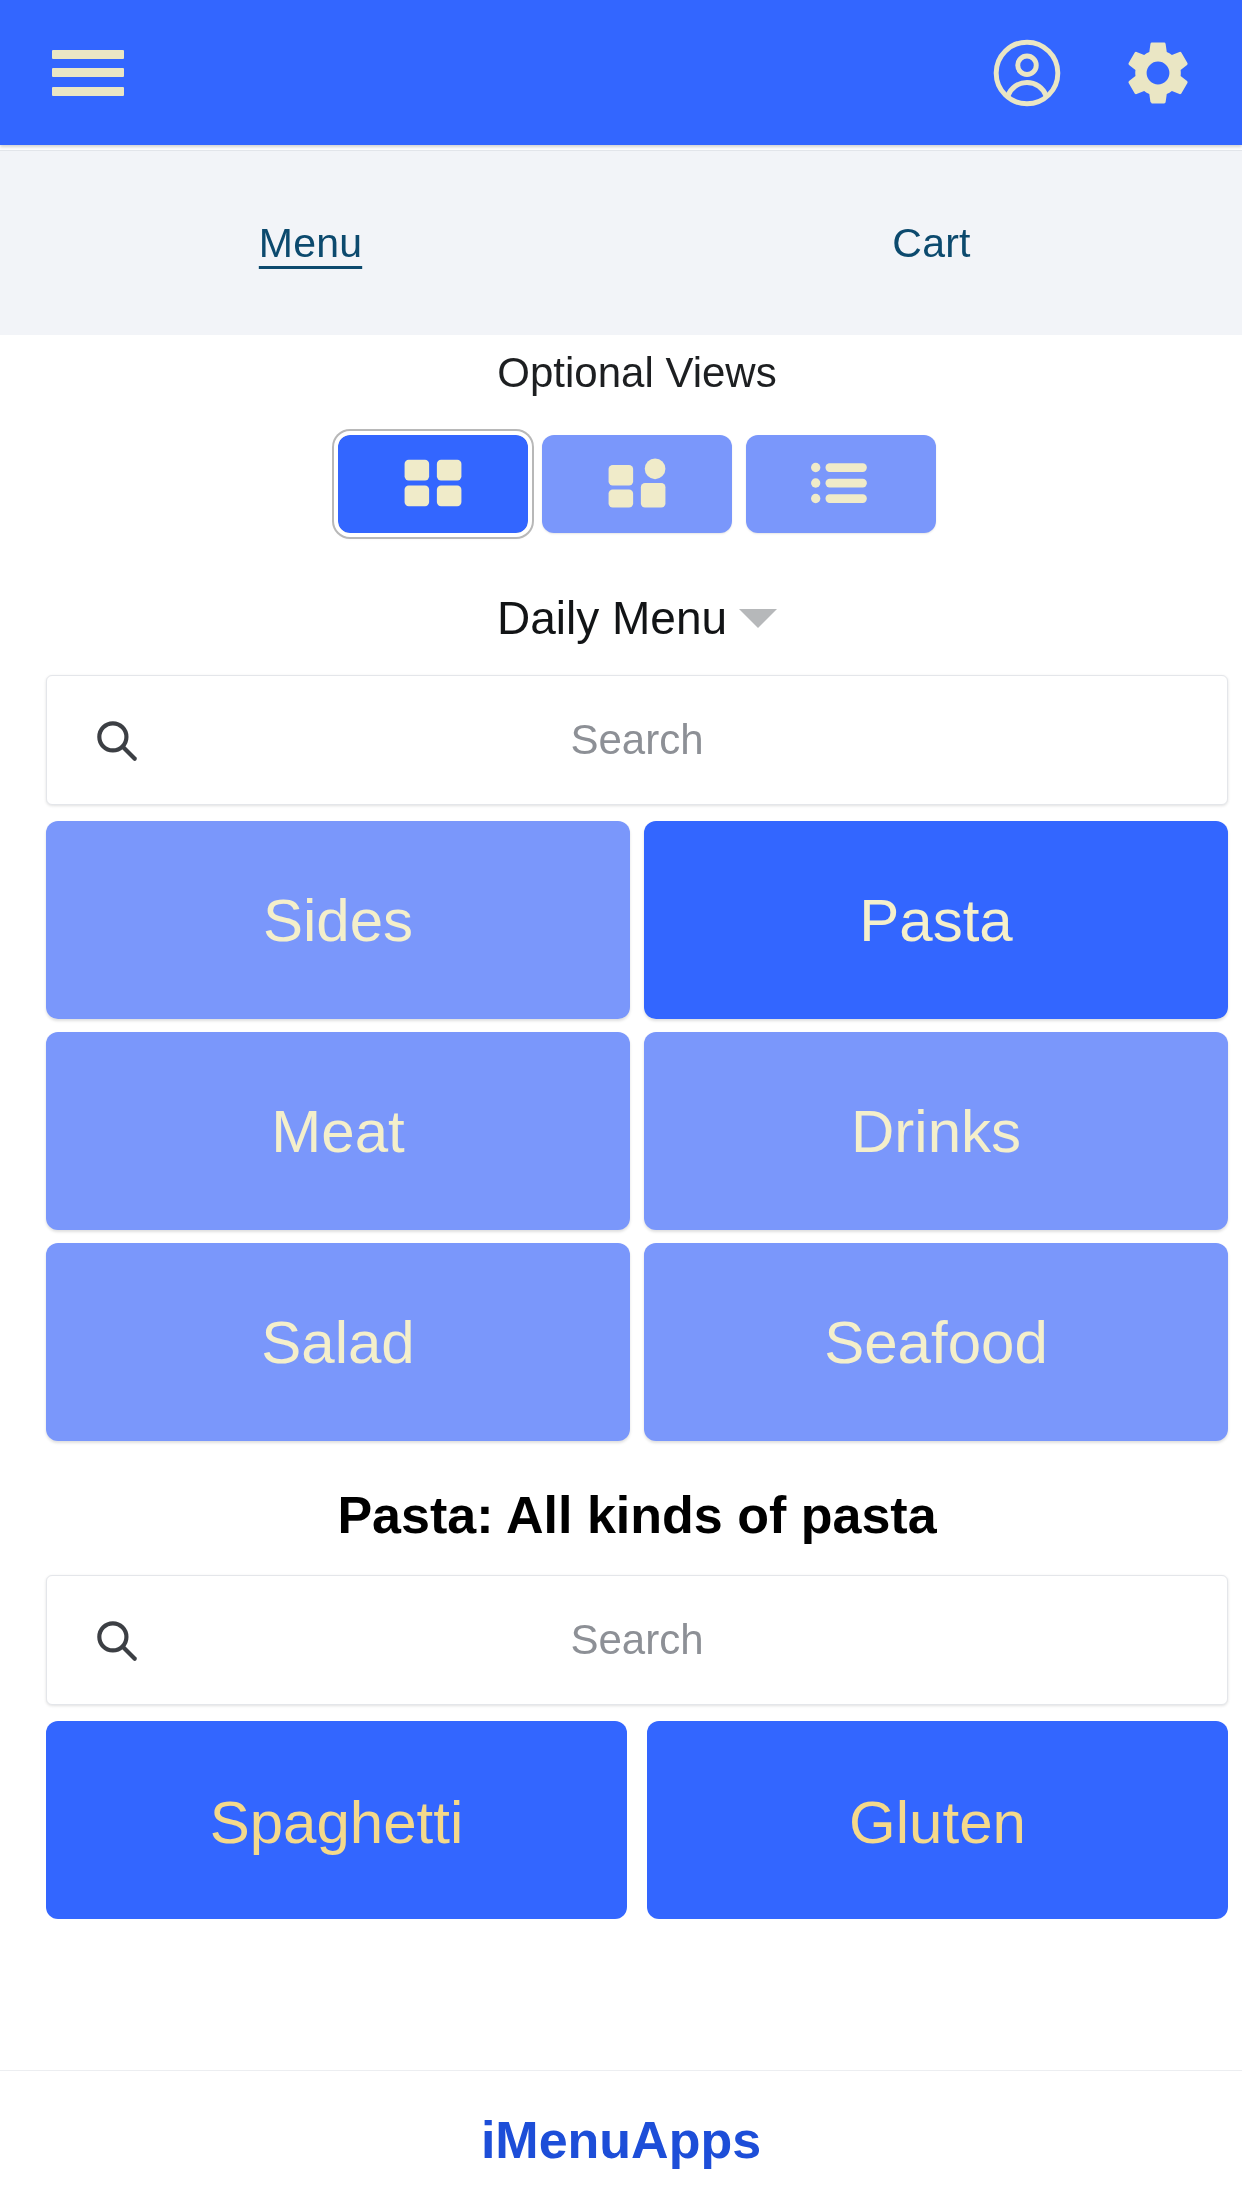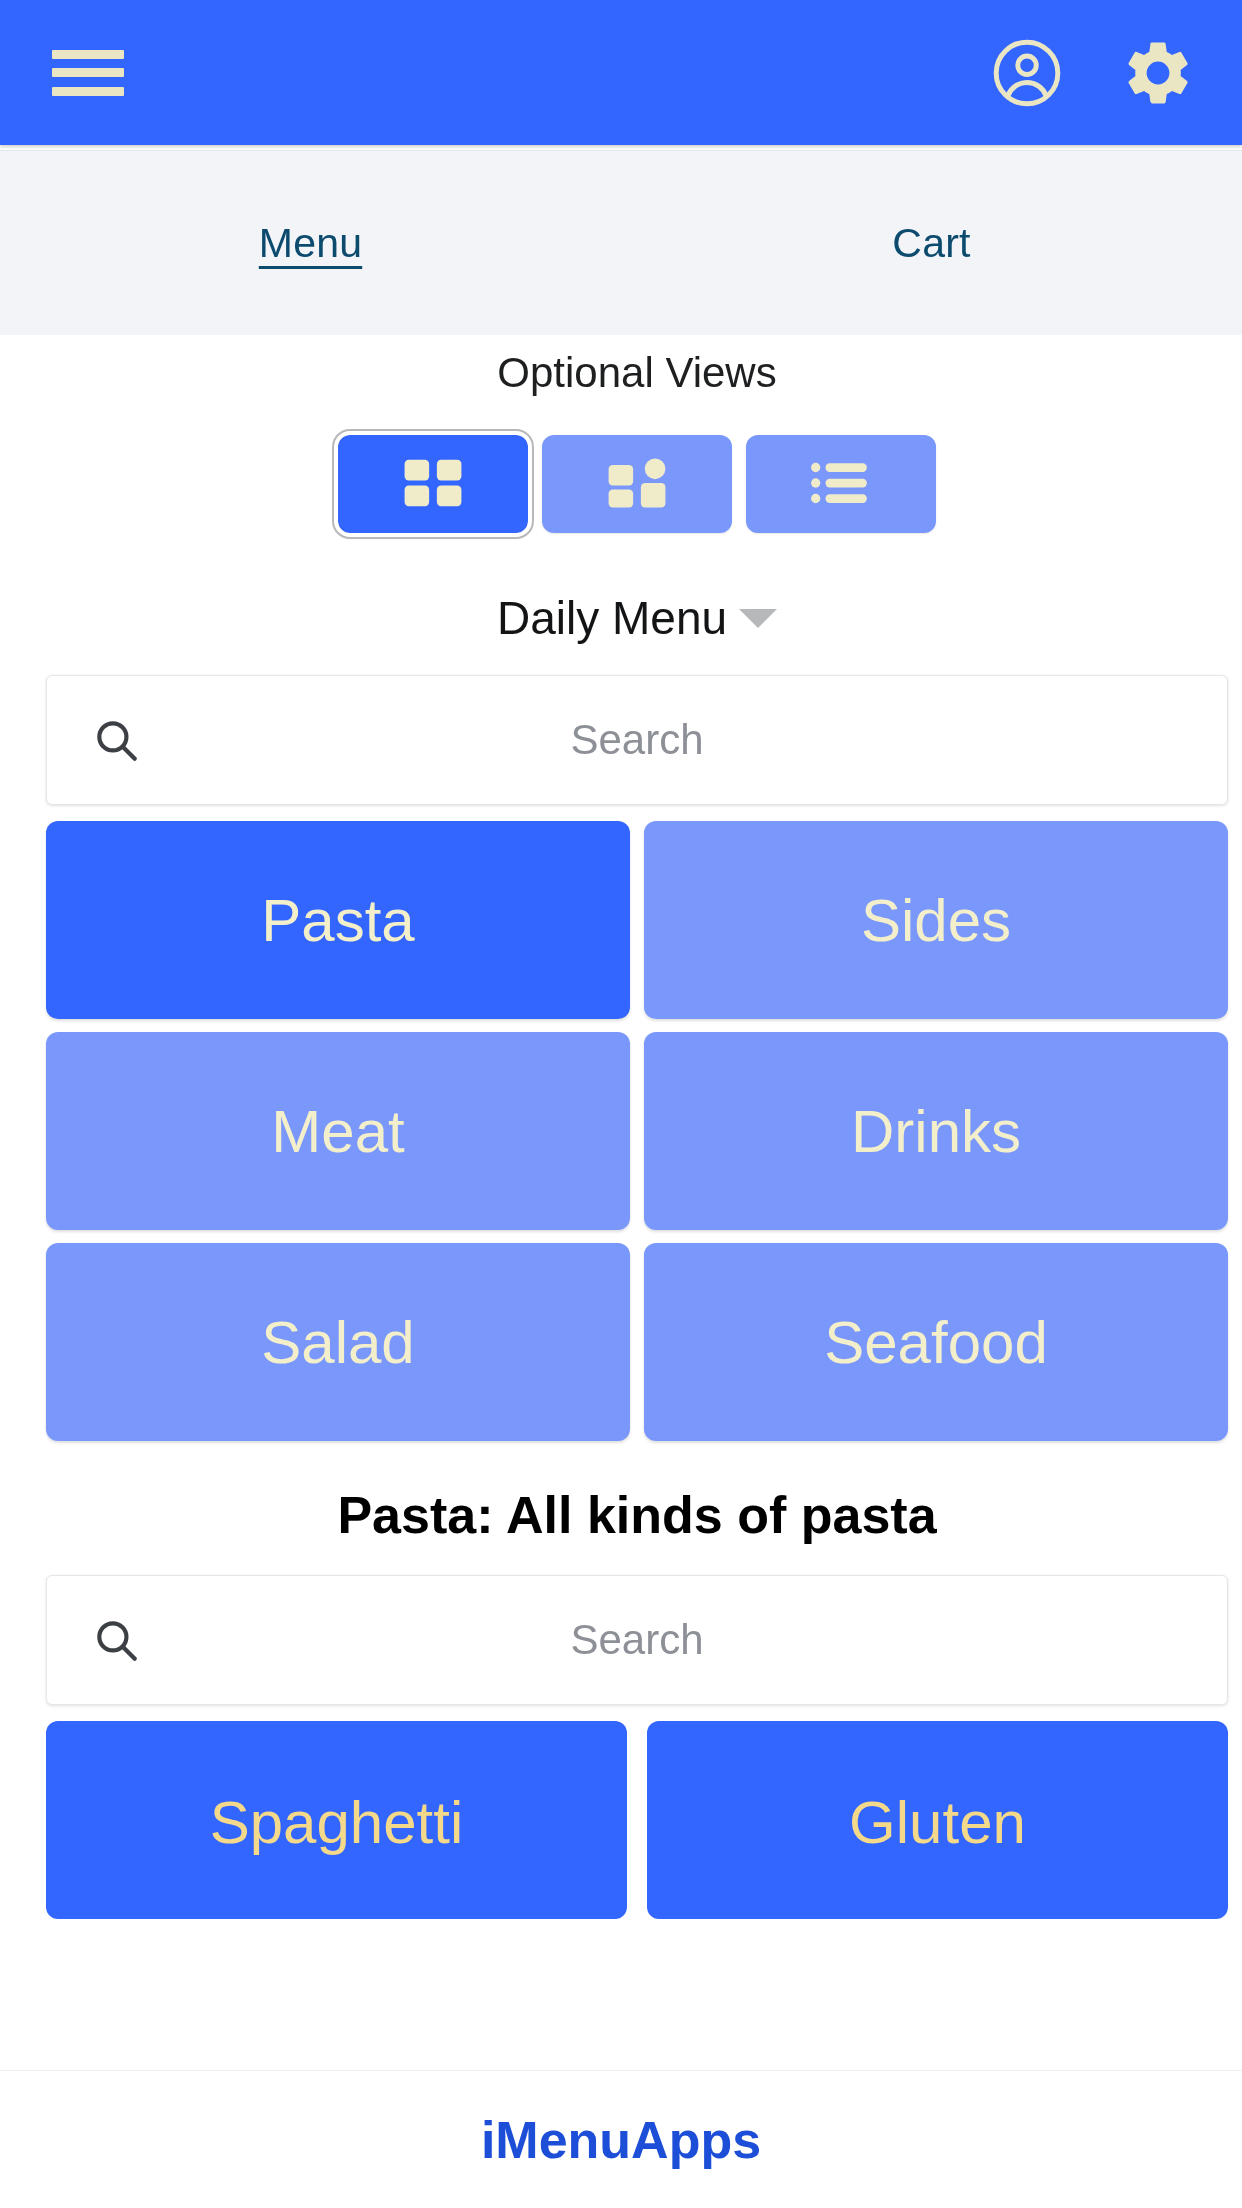--- a/index.html
+++ b/index.html
@@ -353,22 +353,22 @@
       <span class="search-icon">
         <svg width="50" height="50" viewBox="0 0 24 24" fill="none" stroke="#3c3f44" stroke-width="2" stroke-linecap="round">
           <circle cx="10.5" cy="10.5" r="6.5"></circle>
           <line x1="15.6" y1="15.6" x2="21" y2="21"></line>
         </svg>
       </span>
       <input class="search-input" type="text" placeholder="Search" style="">
     </div>
 
     <div class="tile-grid">
+      <button class="tile">Sides</button>
       <button class="tile selected">Pasta</button>
-      <button class="tile">Sides</button>
       <button class="tile">Meat</button>
       <button class="tile">Drinks</button>
       <button class="tile">Salad</button>
       <button class="tile">Seafood</button>
     </div>
 
     <div class="section-title">Pasta: All kinds of pasta</div>
 
     <div class="search-wrap">
       <span class="search-icon">

